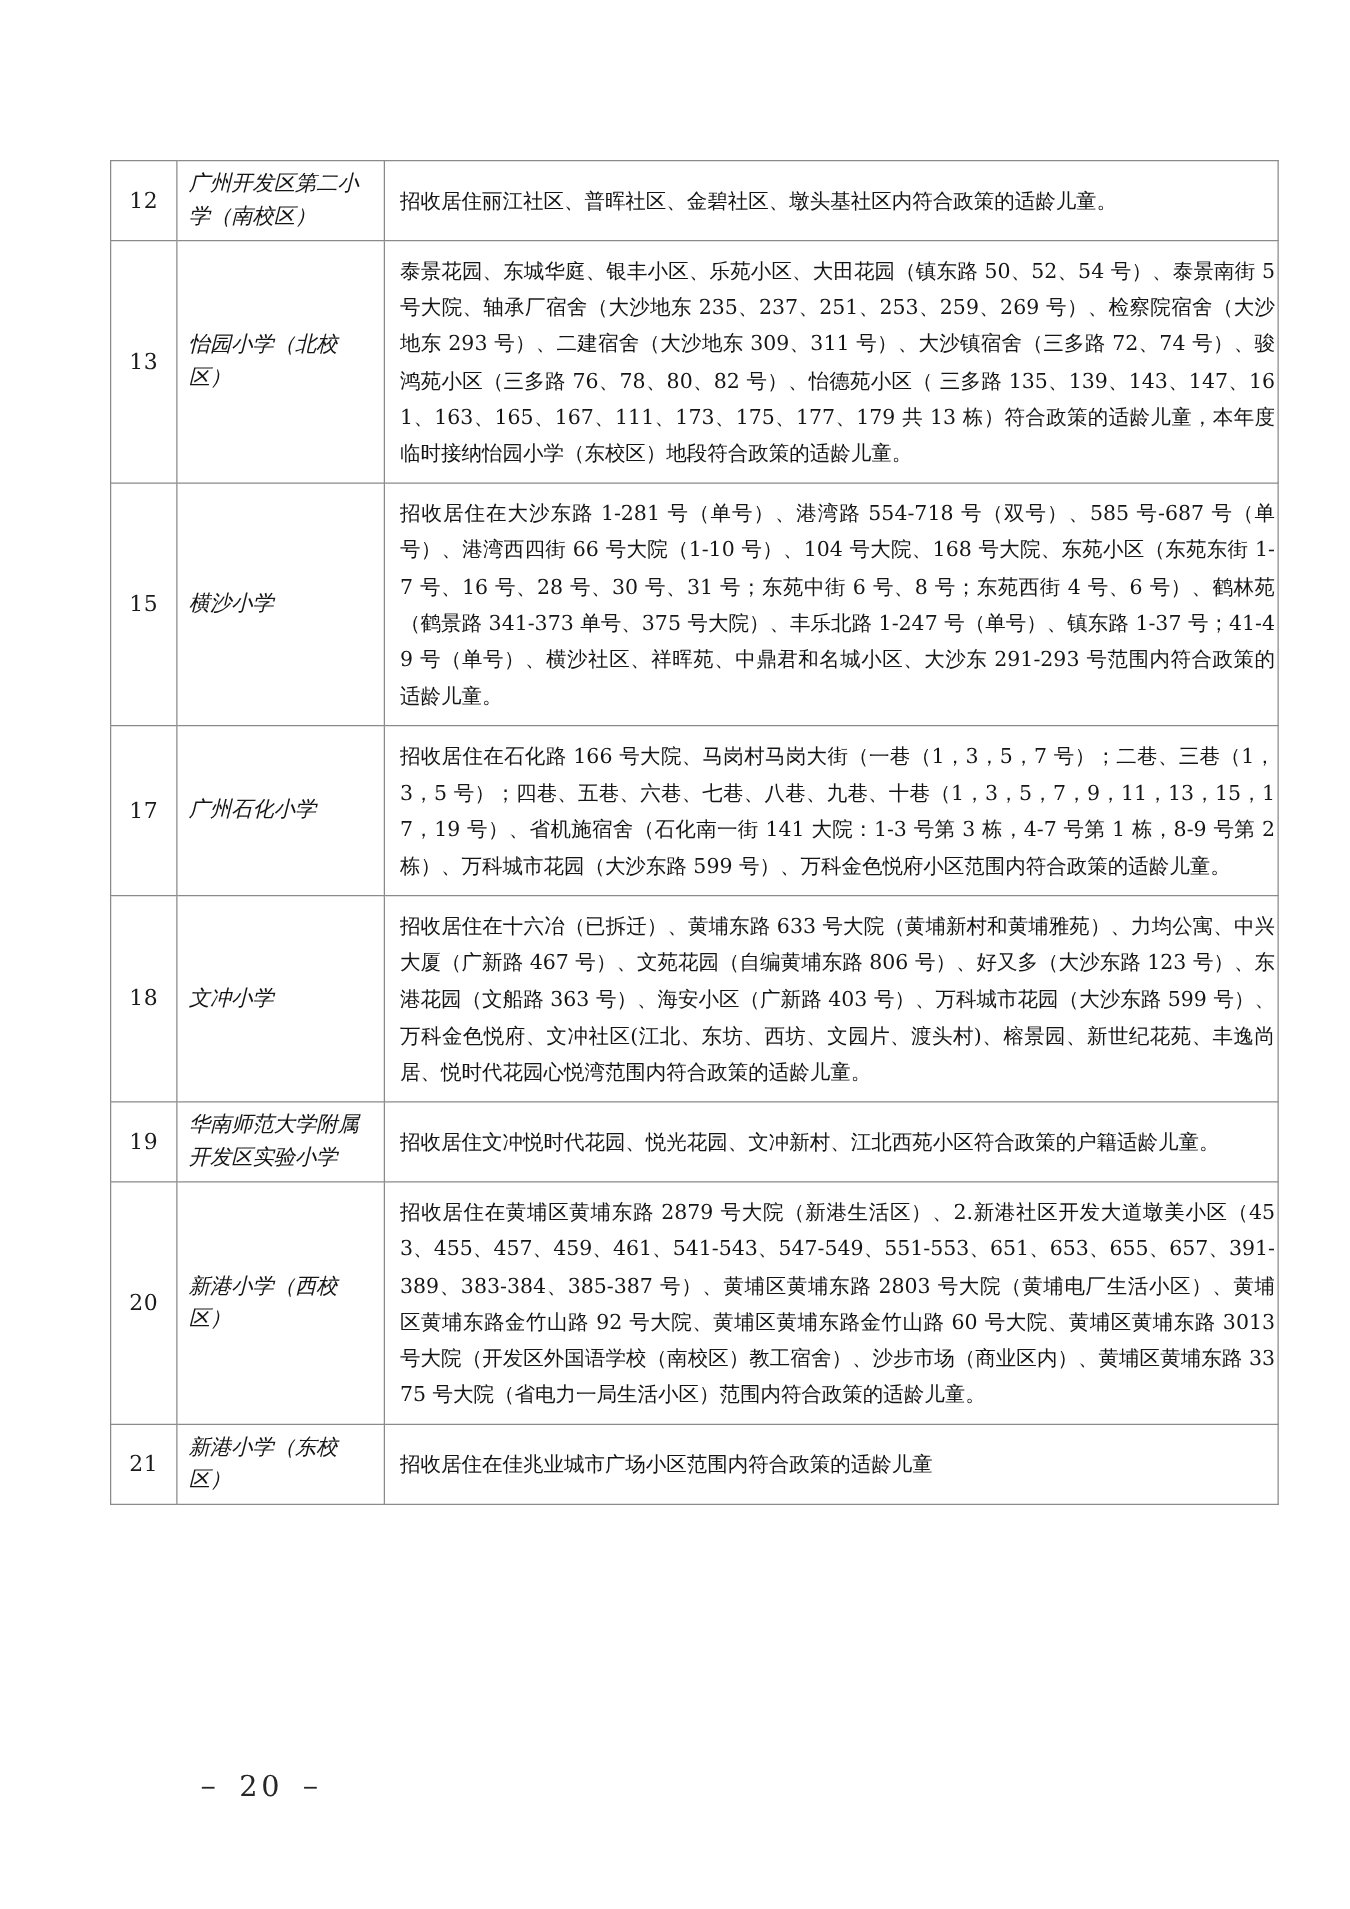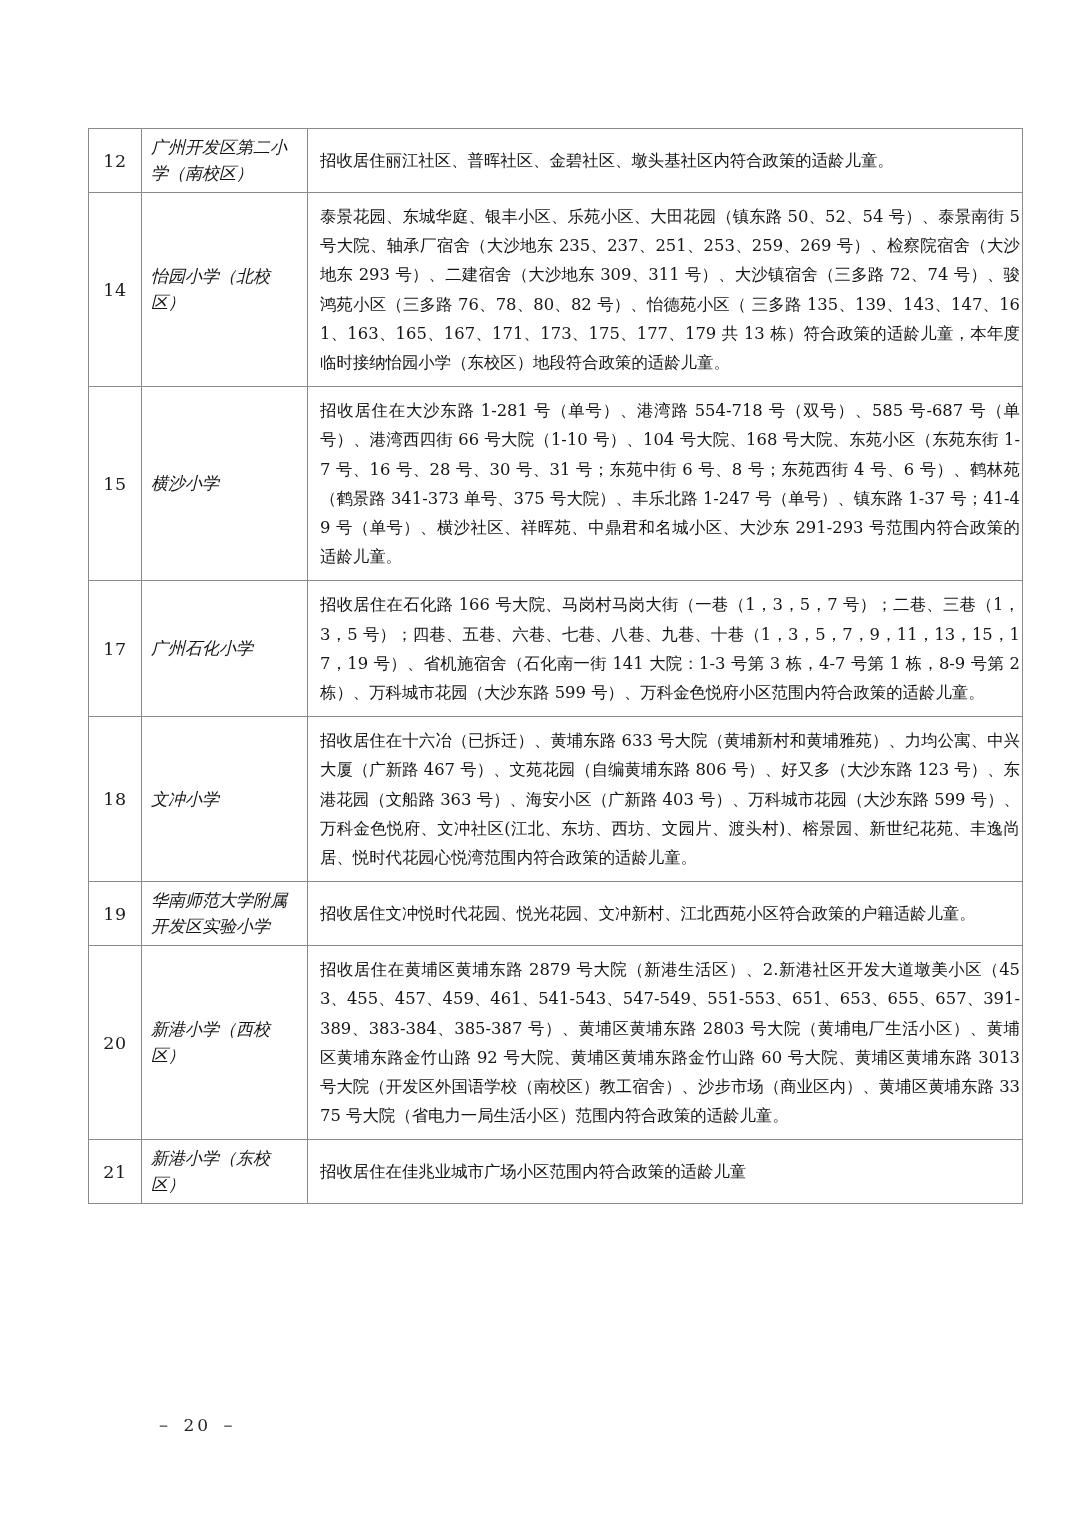--- a/index.html
+++ b/index.html
@@ -81,21 +81,21 @@
     display: block;
     text-indent: 0;
     word-break: break-all;
   }
 
   
   #page-number {
     position: absolute;
     left: 155px;
     top: 1414px;
-    font-size: 17px;
+    font-size: 23px;
     letter-spacing: 3px;
     color: #262626;
     font-family: "DejaVu Serif", "Liberation Serif", serif;
     white-space: pre;
   }
 </style>
 </head>
 <body>
 
 <div id="page">
@@ -106,24 +106,24 @@
 
         <tr>
           <td class="col-index">12</td>
           <td class="col-school">广州开发区第二小学（南校区）</td>
           <td class="col-desc">
               <span class="desc-text">招收居住丽江社区、普晖社区、金碧社区、墩头基社区内符合政策的适龄儿童。</span>
             </td>
         </tr>
 
         <tr>
-          <td class="col-index">14</td>
+          <td class="col-index">13</td>
           <td class="col-school">怡园小学（北校区）</td>
           <td class="col-desc">
-              <span class="desc-text">泰景花园、东城华庭、银丰小区、乐苑小区、大田花园（镇东路 50、52、54 号）、泰景南街 5 号大院、轴承厂宿舍（大沙地东 235、237、251、253、259、269 号）、检察院宿舍（大沙地东 293 号）、二建宿舍（大沙地东 309、311 号）、大沙镇宿舍（三多路 72、74 号）、骏鸿苑小区（三多路 76、78、80、82 号）、怡德苑小区（ 三多路 135、139、143、147、161、163、165、167、171、173、175、177、179 共 13 栋）符合政策的适龄儿童，本年度临时接纳怡园小学（东校区）地段符合政策的适龄儿童。</span>
+              <span class="desc-text">泰景花园、东城华庭、银丰小区、乐苑小区、大田花园（镇东路 50、52、54 号）、泰景南街 5 号大院、轴承厂宿舍（大沙地东 235、237、251、253、259、269 号）、检察院宿舍（大沙地东 293 号）、二建宿舍（大沙地东 309、311 号）、大沙镇宿舍（三多路 72、74 号）、骏鸿苑小区（三多路 76、78、80、82 号）、怡德苑小区（ 三多路 135、139、143、147、161、163、165、167、111、173、175、177、179 共 13 栋）符合政策的适龄儿童，本年度临时接纳怡园小学（东校区）地段符合政策的适龄儿童。</span>
             </td>
         </tr>
 
 
         <tr>
           <td class="col-index">15</td>
           <td class="col-school">横沙小学</td>
           <td class="col-desc">
               <span class="desc-text">招收居住在大沙东路 1-281 号（单号）、港湾路 554-718 号（双号）、585 号-687 号（单号）、港湾西四街 66 号大院（1-10 号）、104 号大院、168 号大院、东苑小区（东苑东街 1-7 号、16 号、28 号、30 号、31 号；东苑中街 6 号、8 号；东苑西街 4 号、6 号）、鹤林苑（鹤景路 341-373 单号、375 号大院）、丰乐北路 1-247 号（单号）、镇东路 1-37 号；41-49 号（单号）、横沙社区、祥晖苑、中鼎君和名城小区、大沙东 291-293 号范围内符合政策的适龄儿童。</span>
             </td>

